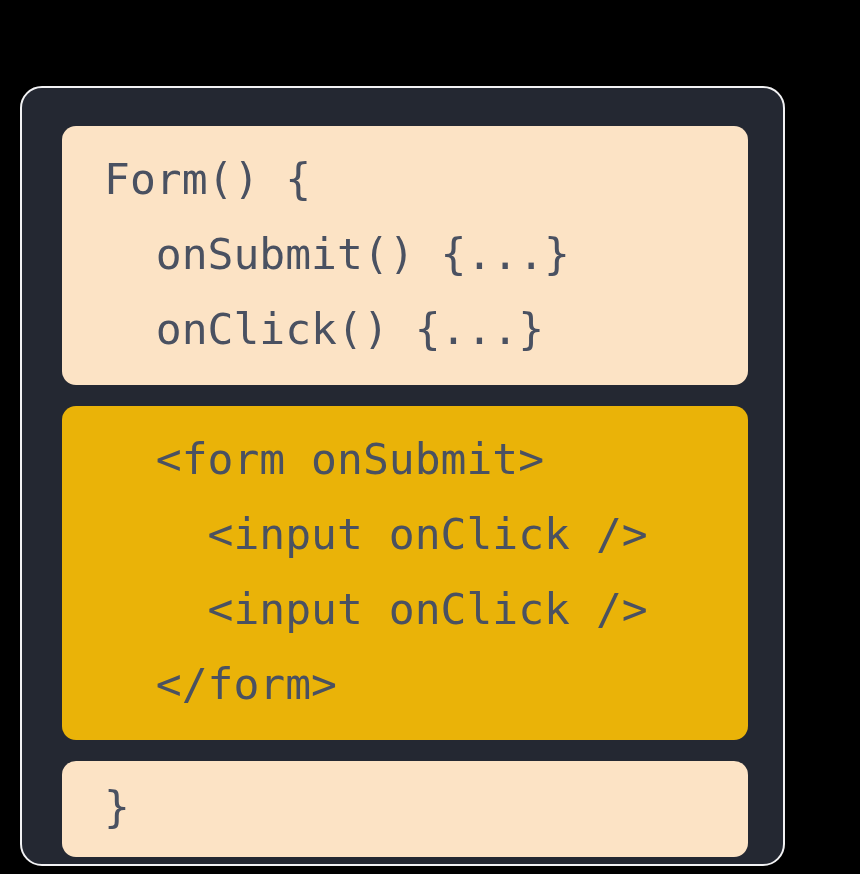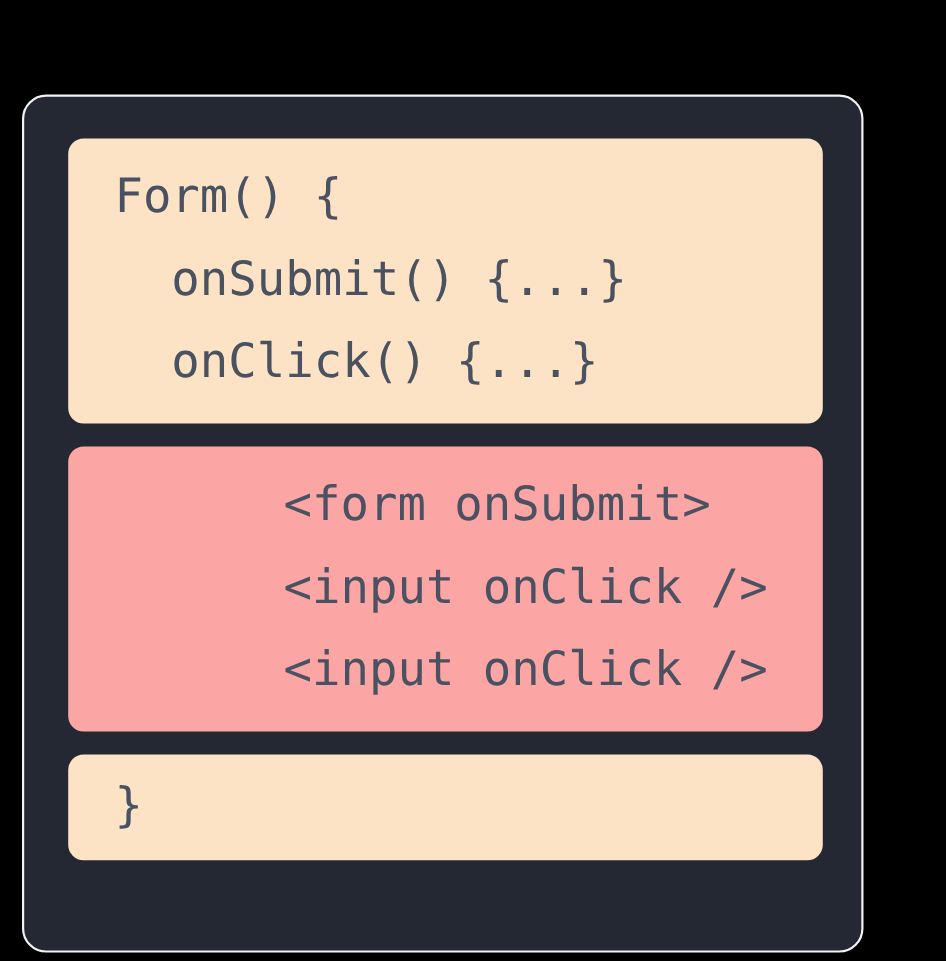--- a/index.html
+++ b/index.html
@@ -46,22 +46,21 @@
     display: flex;
     flex-direction: column;
     justify-content: center;
   }
 
   .code-block.logic {
     background: #fce3c5;
   }
 
   .code-block.markup {
-    background: #fca5a5;
-    text-align: center;
+    background: #eab308;
   }
 
   .block-gap {
     height: 21px;
     flex: 0 0 auto;
   }
 
   .code-line {
     font-family: "DejaVu Sans Mono", monospace;
     font-size: 43px;
@@ -91,20 +90,21 @@
       <div class="code-line">  onSubmit() {...}</div>
       <div class="code-line">  onClick() {...}</div>
     </div>
 
     <div class="block-gap"></div>
 
     <div class="code-block markup">
       <div class="code-line">  &lt;form onSubmit&gt;</div>
       <div class="code-line">    &lt;input onClick /&gt;</div>
       <div class="code-line">    &lt;input onClick /&gt;</div>
+      <div class="code-line">  &lt;/form&gt;</div>
     </div>
 
     <div class="block-gap"></div>
 
     <div class="code-block logic closing">
       <div class="code-line">}</div>
     </div>
 
   </div>
 

